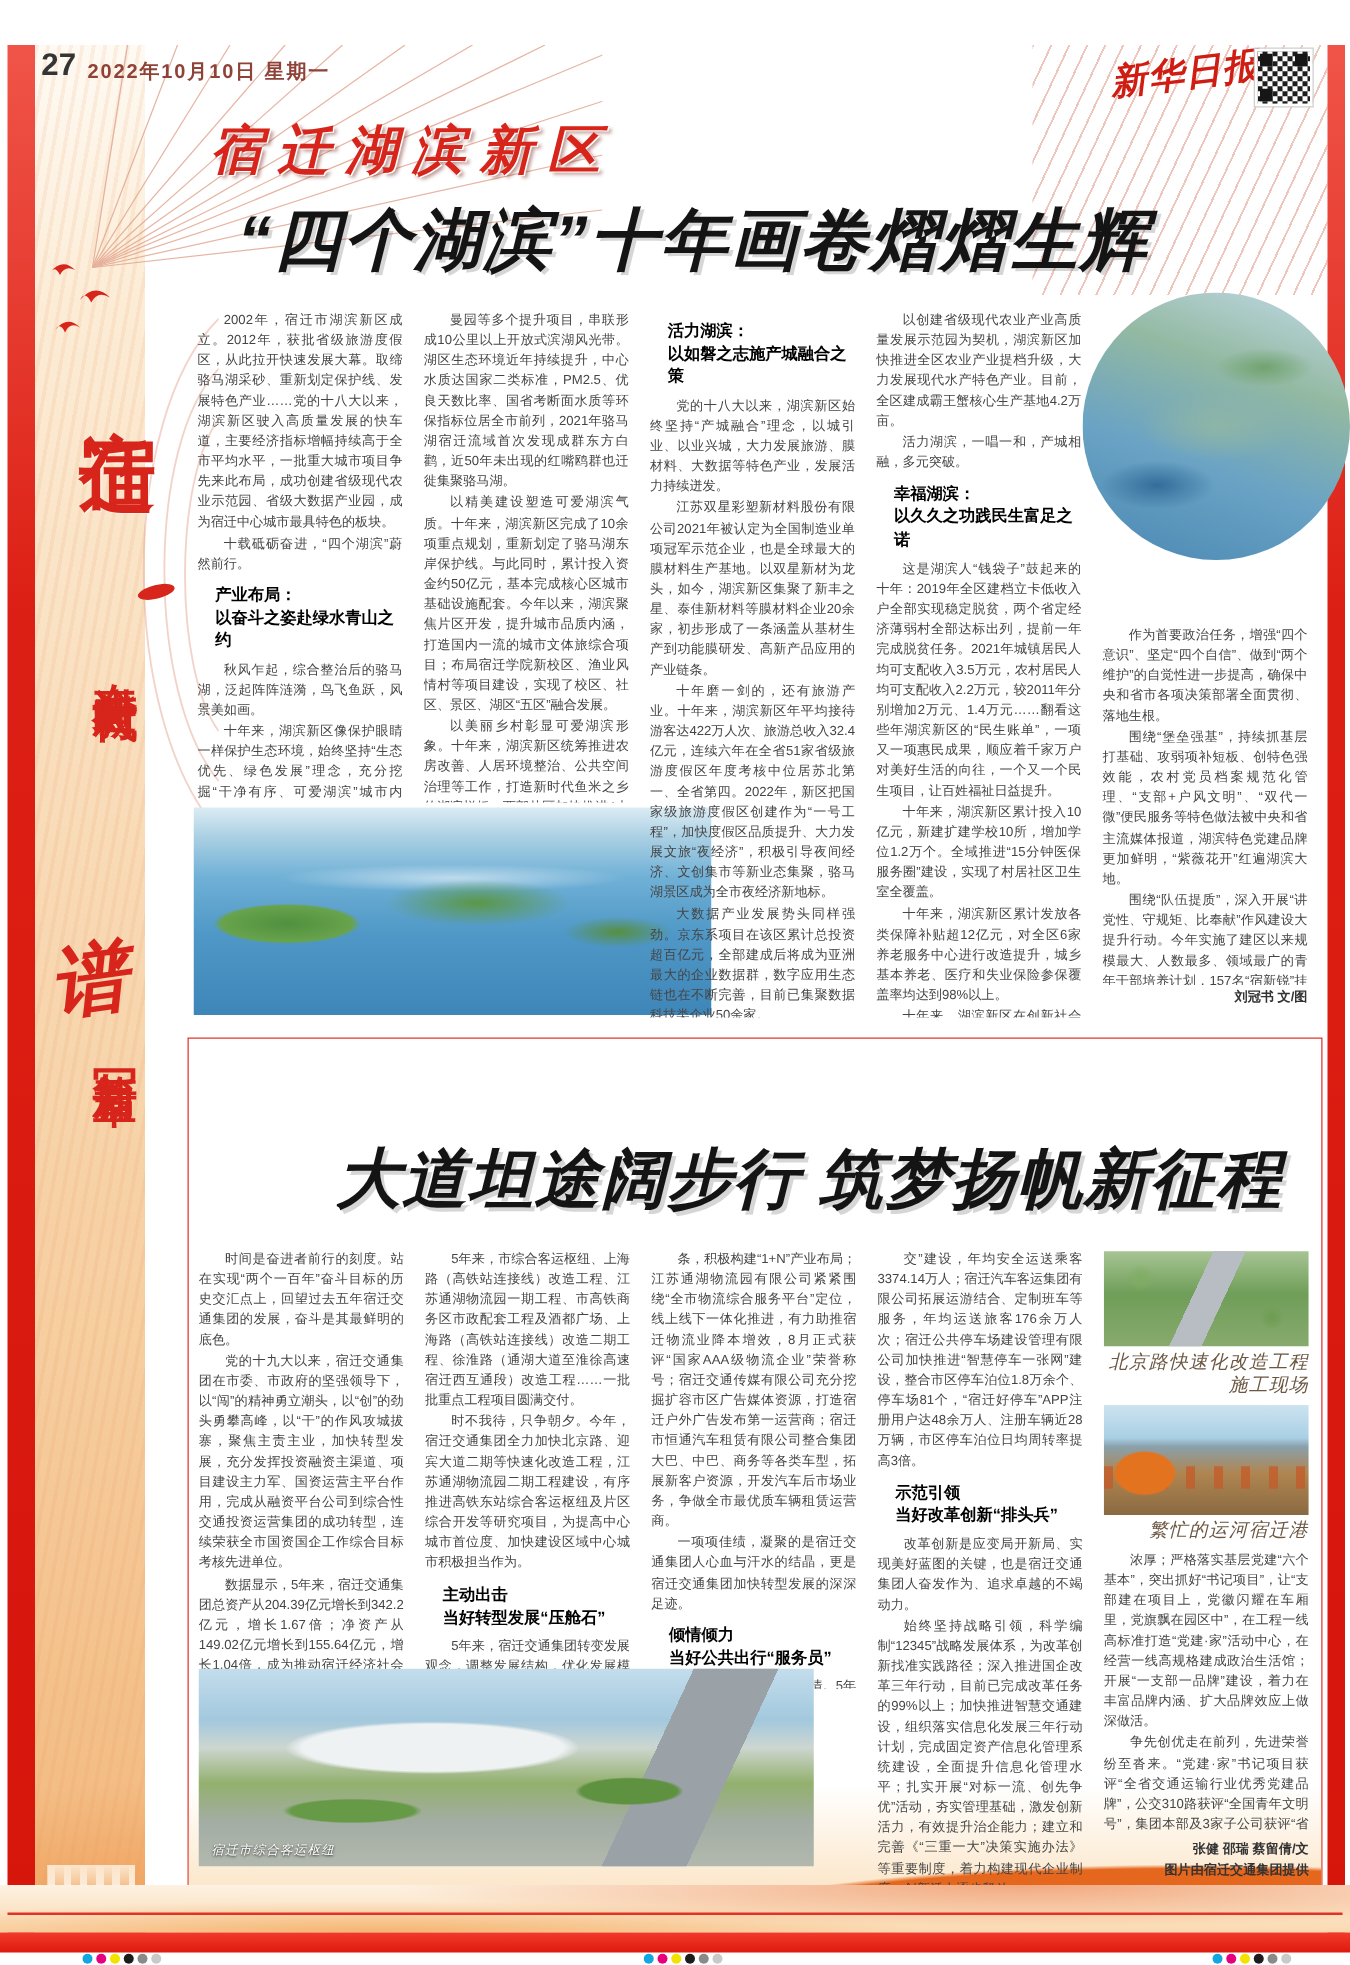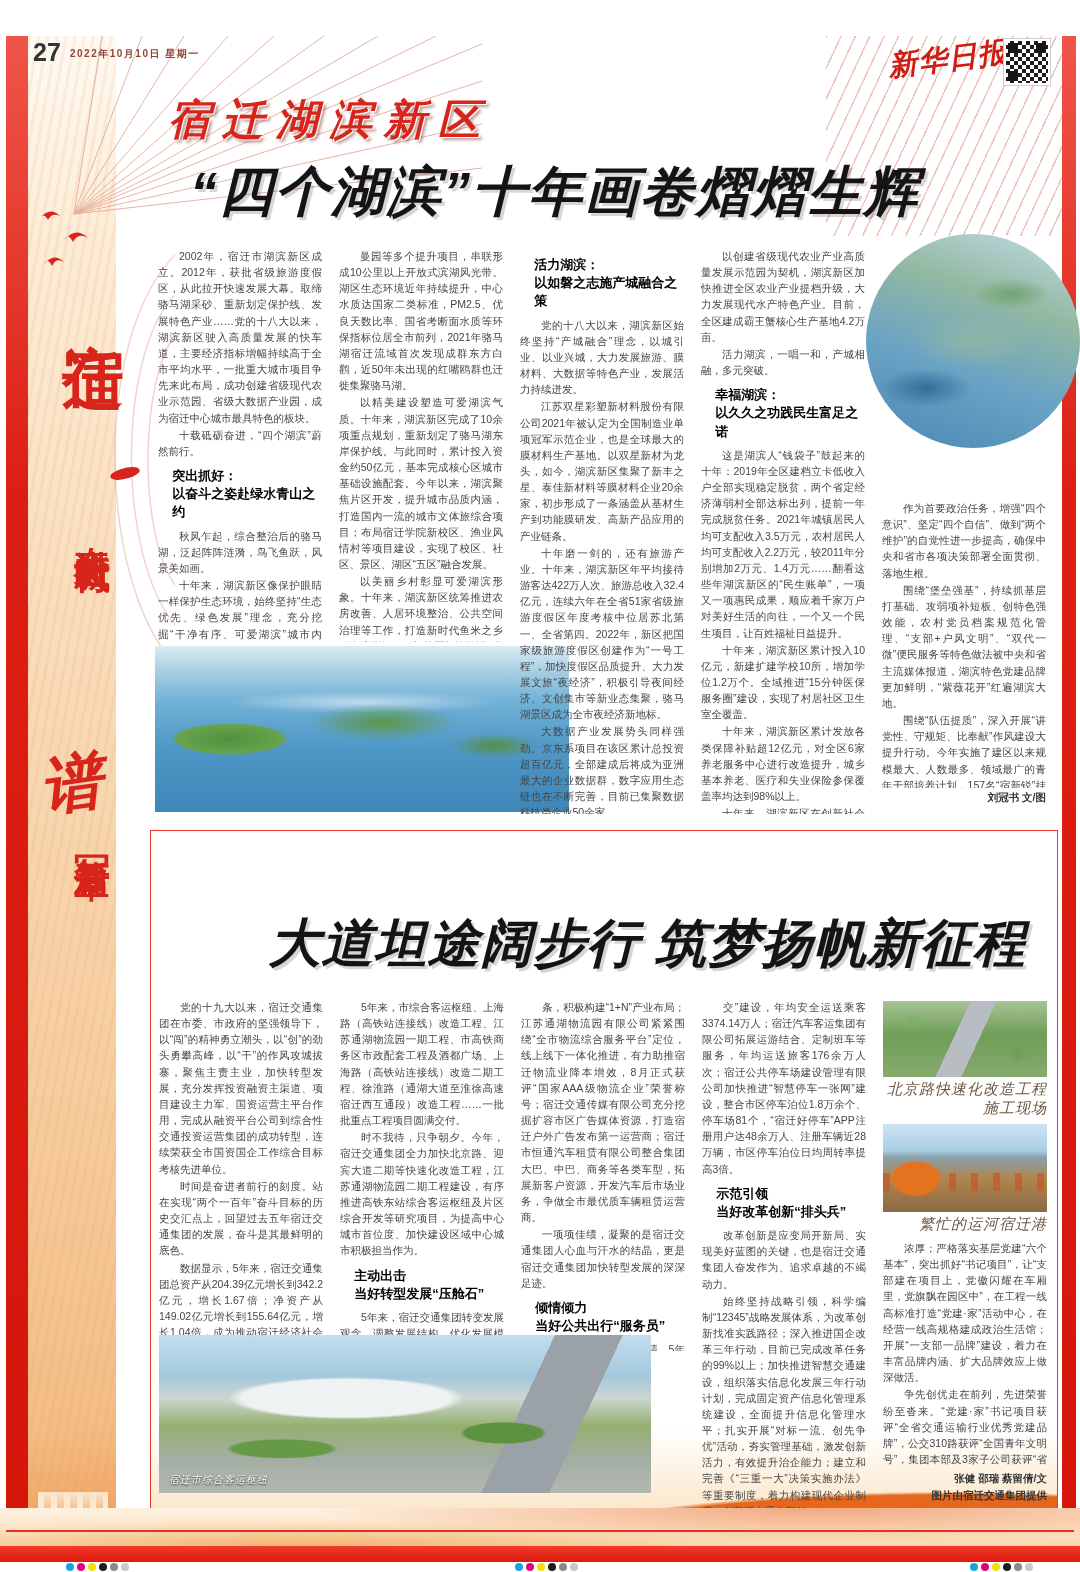--- a/index.html
+++ b/index.html
@@ -20,21 +20,21 @@
           repeating-linear-gradient(90deg,rgba(255,255,255,.9) 0 6px,rgba(255,255,255,0) 6px 13px);}
   .fan{position:absolute;left:62px;top:36px;pointer-events:none;}
   .stripes-tr{position:absolute;left:826px;top:36px;width:236px;height:200px;
         background:repeating-linear-gradient(115deg,rgba(209,104,76,.38) 0 1.5px,transparent 1.5px 13px);}
   .arcs{position:absolute;left:95px;top:245px;pointer-events:none;}
   .leaf{position:absolute;left:110px;top:468px;width:30px;height:11px;background:#d7251b;
         border-radius:60% 90% 60% 90%;transform:rotate(-18deg);}
   .birds{position:absolute;left:30px;top:200px;}
   
   .page-number{position:absolute;left:33px;top:38px;font-size:25px;font-weight:700;color:#343434;}
-  .issue-date{position:absolute;left:70px;top:47px;font-size:10px;letter-spacing:1.5px;color:#8f4338;font-weight:700;}
+  .issue-date{position:absolute;left:70px;top:47px;font-size:16px;letter-spacing:1.5px;color:#8f4338;font-weight:700;}
   .masthead{position:absolute;left:888px;top:40px;width:112px;font-family:"Liberation Serif",serif;
         font-size:29px;font-weight:900;font-style:italic;color:#cf1d13;transform:rotate(-7deg);
         letter-spacing:1px;white-space:nowrap;}
   .qr{position:absolute;left:1004px;top:39px;width:42px;height:42px;border:2px solid #fff;
         outline:1px solid #cfcfcf;
         background:
           linear-gradient(#161616,#161616) left 2px top 2px / 10px 10px no-repeat,
           linear-gradient(#161616,#161616) right 2px top 2px / 10px 10px no-repeat,
           linear-gradient(#161616,#161616) left 2px bottom 2px / 10px 10px no-repeat,
           repeating-conic-gradient(#1d1d1d 0% 25%,#fbfbfb 0% 50%) 0 0/8px 8px;}
@@ -175,21 +175,21 @@
   <div class="kicker kicker-1">宿迁湖滨新区</div>
   <div class="headline headline-1">“四个湖滨”十年画卷熠熠生辉</div>
 
   <div class="photo photo-circle"></div>
   <div class="photo photo-lake"></div>
 
   <div>
     <div class="col" style="left:158px;top:248px;height:394px">
         <p class="graf">2002年，宿迁市湖滨新区成立。2012年，获批省级旅游度假区，从此拉开快速发展大幕。取缔骆马湖采砂、重新划定保护线、发展特色产业……党的十八大以来，湖滨新区驶入高质量发展的快车道，主要经济指标增幅持续高于全市平均水平，一批重大城市项目争先来此布局，成功创建省级现代农业示范园、省级大数据产业园，成为宿迁中心城市最具特色的板块。</p>
         <p class="graf">十载砥砺奋进，“四个湖滨”蔚然前行。</p>
-        <h3 class="subhead">突出抓好：
+        <h3 class="subhead">产业布局：
 以奋斗之姿赴绿水青山之约</h3>
         <p class="graf">秋风乍起，综合整治后的骆马湖，泛起阵阵涟漪，鸟飞鱼跃，风景美如画。</p>
         <p class="graf">十年来，湖滨新区像保护眼睛一样保护生态环境，始终坚持“生态优先、绿色发展”理念，充分挖掘“干净有序、可爱湖滨”城市内涵，持续改善城乡面貌。如今，一座“城在山水间，山水在城中”的可爱湖滨跃然眼前。</p>
       </div>
     <div class="col" style="left:339px;top:248px;height:394px">
         <p class="graf">曼园等多个提升项目，串联形成10公里以上开放式滨湖风光带。湖区生态环境近年持续提升，中心水质达国家二类标准，PM2.5、优良天数比率、国省考断面水质等环保指标位居全市前列，2021年骆马湖宿迁流域首次发现成群东方白鹳，近50年未出现的红嘴鸥群也迁徙集聚骆马湖。</p>
         <p class="graf">以精美建设塑造可爱湖滨气质。十年来，湖滨新区完成了10余项重点规划，重新划定了骆马湖东岸保护线。与此同时，累计投入资金约50亿元，基本完成核心区城市基础设施配套。今年以来，湖滨聚焦片区开发，提升城市品质内涵，打造国内一流的城市文体旅综合项目；布局宿迁学院新校区、渔业风情村等项目建设，实现了校区、社区、景区、湖区“五区”融合发展。</p>
         <p class="graf">以美丽乡村彰显可爱湖滨形象。十年来，湖滨新区统筹推进农房改善、人居环境整治、公共空间治理等工作，打造新时代鱼米之乡的湖滨样板。西部片区加快推进4大类30个重点项目建设，东部片区构建生产、生活、生态融合发展的新型农村社区。全区累计建成农房改善项目6个，两万多名村民乔迁新居，呈现了一幅乡村振兴的美丽画卷。</p>
       </div>
     <div class="col" style="left:520px;top:248px;height:566px">
@@ -217,22 +217,22 @@
       </div>
   </div>
   <div class="byline" style="left:882px;top:791px">刘冠书 文/图</div>
 
   <div class="box">
     <div class="box-wave"></div>
     <div class="headline headline-2">大道坦途阔步行 筑梦扬帆新征程</div>
 
     <div>
       <div class="col" style="left:8px;top:168px;height:352px">
+          <p class="graf">时间是奋进者前行的刻度。站在实现“两个一百年”奋斗目标的历史交汇点上，回望过去五年宿迁交通集团的发展，奋斗是其最鲜明的底色。</p>
           <p class="graf">党的十九大以来，宿迁交通集团在市委、市政府的坚强领导下，以“闯”的精神勇立潮头，以“创”的劲头勇攀高峰，以“干”的作风攻城拔寨，聚焦主责主业，加快转型发展，充分发挥投资融资主渠道、项目建设主力军、国资运营主平台作用，完成从融资平台公司到综合性交通投资运营集团的成功转型，连续荣获全市国资国企工作综合目标考核先进单位。</p>
-          <p class="graf">时间是奋进者前行的刻度。站在实现“两个一百年”奋斗目标的历史交汇点上，回望过去五年宿迁交通集团的发展，奋斗是其最鲜明的底色。</p>
           <p class="graf">数据显示，5年来，宿迁交通集团总资产从204.39亿元增长到342.2亿元，增长1.67倍；净资产从149.02亿元增长到155.64亿元，增长1.04倍，成为推动宿迁经济社会发展的一支重要力量。</p>
         </div>
       <div class="col" style="left:189px;top:168px;height:352px">
           <p class="graf">5年来，市综合客运枢纽、上海路（高铁站连接线）改造工程、江苏通湖物流园一期工程、市高铁商务区市政配套工程及酒都广场、上海路（高铁站连接线）改造二期工程、徐淮路（通湖大道至淮徐高速宿迁西互通段）改造工程……一批批重点工程项目圆满交付。</p>
           <p class="graf">时不我待，只争朝夕。今年，宿迁交通集团全力加快北京路、迎宾大道二期等快速化改造工程，江苏通湖物流园二期工程建设，有序推进高铁东站综合客运枢纽及片区综合开发等研究项目，为提高中心城市首位度、加快建设区域中心城市积极担当作为。</p>
           <h3 class="subhead">主动出击
 当好转型发展“压舱石”</h3>
           <p class="graf">5年来，宿迁交通集团转变发展观念，调整发展结构，优化发展模式，不断挖掘新潜能，开拓新业态，锻造新优势，市场活力进一步迸发。</p>
         </div>
       <div class="col" style="left:370px;top:168px;height:352px">

